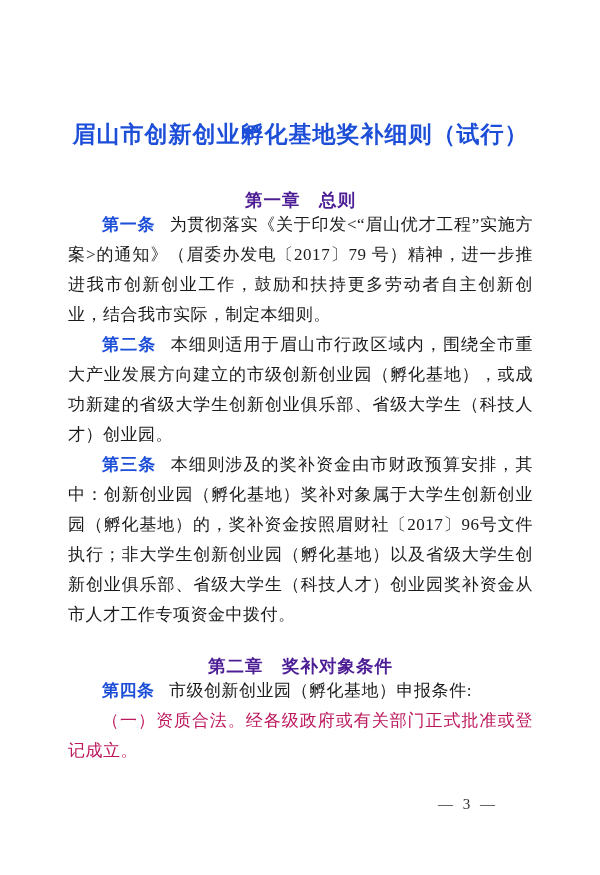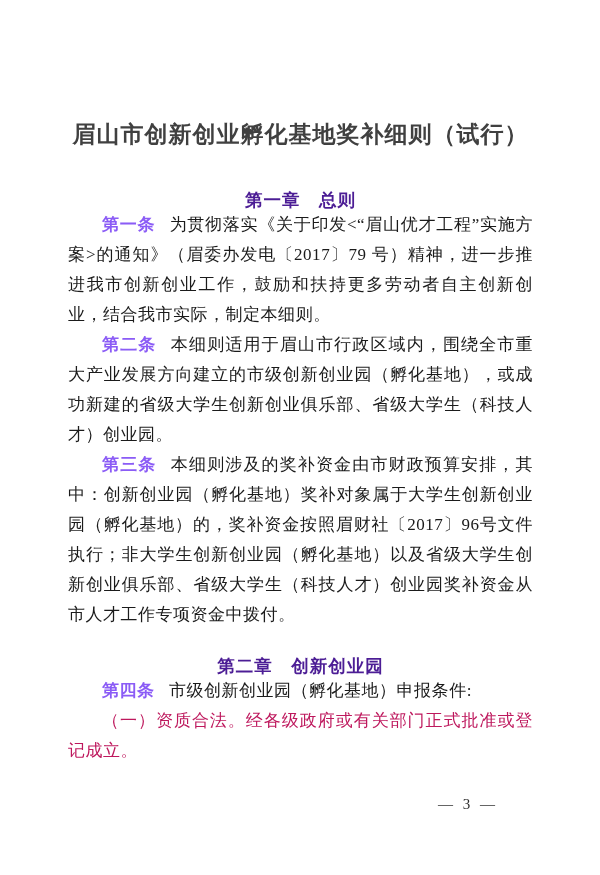--- a/index.html
+++ b/index.html
@@ -19,21 +19,21 @@
     font-family: "Liberation Serif", "DejaVu Serif", serif;
   }
   .doc-title {
     margin: 120px 0 0 0;
     font-size: 23px;
     line-height: 28px;
     font-weight: 700;
     text-align: center;
     letter-spacing: 1px;
     font-family: "Liberation Sans", "DejaVu Sans", sans-serif;
-    color: #404040;
+    color: #1d4ed8;
     white-space: nowrap;
   }
   .chapter-heading {
     font-size: 17.5px;
     line-height: 20px;
     font-weight: 700;
     text-align: center;
     letter-spacing: 1px;
     font-family: "Liberation Sans", "DejaVu Sans", sans-serif;
     color: #4c1d95;
@@ -47,21 +47,21 @@
     text-align: justify;
     text-align-last: left;
     text-indent: 2em;
     letter-spacing: 0.03em;
     color: #1b1b1b;
   }
   .article-label {
     font-weight: 700;
     font-family: "Liberation Sans", "DejaVu Sans", sans-serif;
     margin-right: 0.85em;
-    color: #8b5cf6;
+    color: #1d4ed8;
   }
   .clause {
     margin: 0;
     font-size: 17px;
     line-height: 30px;
     text-align: justify;
     text-align-last: left;
     text-indent: 2em;
     letter-spacing: 0.03em;
     color: #be185d;
@@ -90,21 +90,21 @@
   </p>
 
   <p class="article">
     <span class="article-label">第二条</span><span>本细则适用于眉山市行政区域内，围绕全市重大产业发展方向建立的市级创新创业园（孵化基地），或成功新建的省级大学生创新创业俱乐部、省级大学生（科技人才）创业园。</span>
   </p>
 
   <p class="article">
     <span class="article-label">第三条</span><span>本细则涉及的奖补资金由市财政预算安排，其中：创新创业园（孵化基地）奖补对象属于大学生创新创业园（孵化基地）的，奖补资金按照眉财社〔2017〕96号文件执行；非大学生创新创业园（孵化基地）以及省级大学生创新创业俱乐部、省级大学生（科技人才）创业园奖补资金从市人才工作专项资金中拨付。</span>
   </p>
 
-  <h2 class="chapter-heading ch2">第二章　创新创业园</h2>
+  <h2 class="chapter-heading ch2">第二章　奖补对象条件</h2>
 
   <p class="article">
     <span class="article-label">第四条</span><span>市级创新创业园（孵化基地）申报条件:</span>
   </p>
 
   <p class="clause">（一）资质合法。经各级政府或有关部门正式批准或登记成立。</p>
 
   <div class="page-footer">— 3 —</div>
 
 </div>

